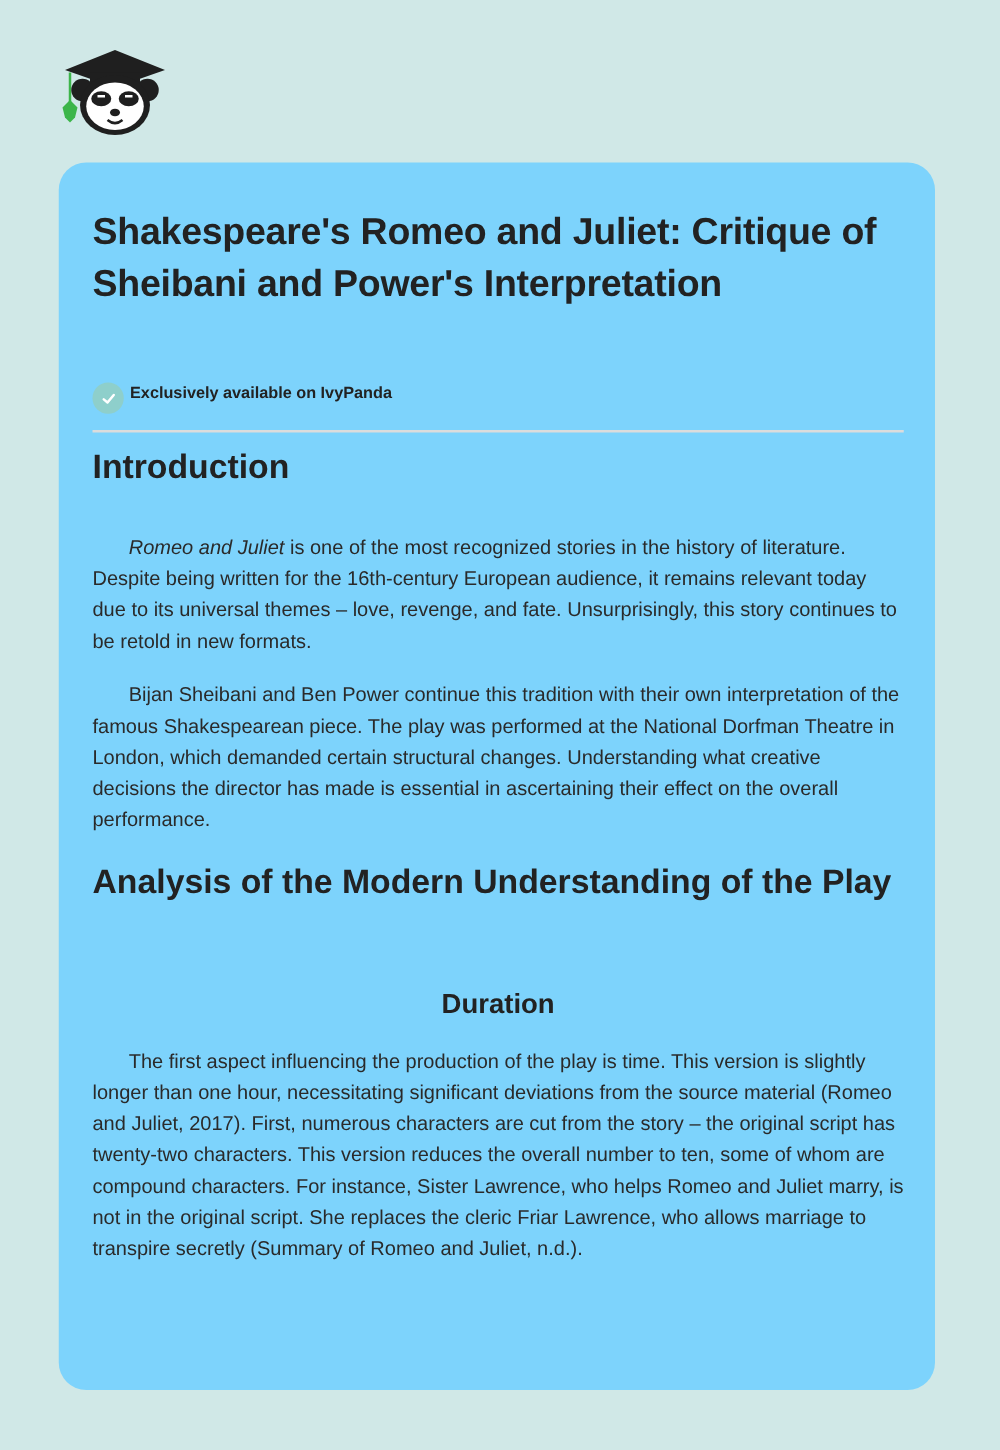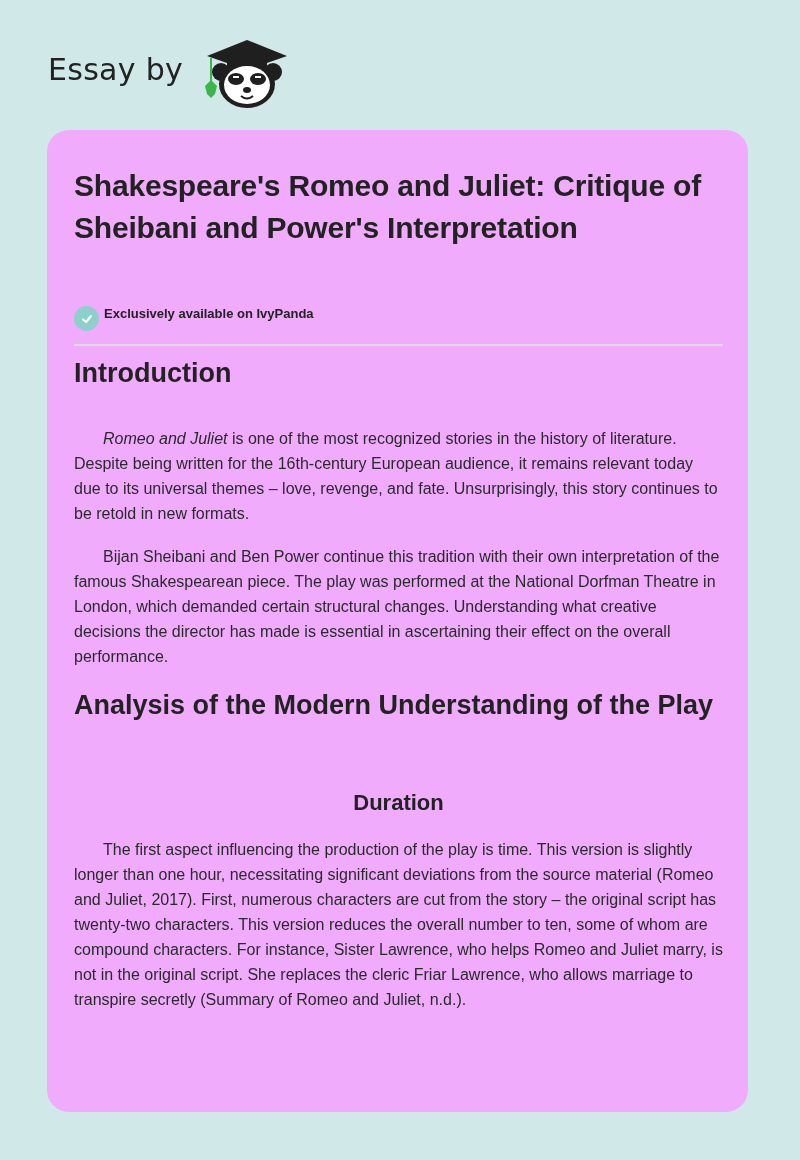--- a/index.html
+++ b/index.html
@@ -24,21 +24,21 @@
   .brand-name {
     font-family: "DejaVu Serif", serif;
     font-weight: bold; font-size: 30px; color: #1c1c1c;
     margin-top: 4px;
   }
   .brand-reg { font-size: 13px; vertical-align: top; position: relative; top: -4px; }
 
   .card {
     position: absolute; left: 47px; top: 130px;
     width: 701px; height: 982px;
-    background: #f0abfc; border-radius: 22px; text-decoration: underline;
+    background: #7dd3fc; border-radius: 22px; text-decoration: underline;
   }
   .inner { position: absolute; left: 27px; right: 25px; top: 0; }
   h1 {
     margin: 0; position: absolute; top: 35px; left: 0; right: 0;
     font-size: 30px; line-height: 42px; font-weight: bold; color: #222;
     letter-spacing: -0.2px;
   }
   .exclusive {
     position: absolute; top: 176px; left: 0;
     display: flex; align-items: flex-start;
@@ -65,21 +65,20 @@
     position: absolute; left: 0; right: 0; margin: 0;
     font-size: 16px; line-height: 25px; color: #2a2a2a;
     text-indent: 29px;
   }
   em { font-style: italic; }
 </style>
 </head>
 <body>
 
 <div class="brand">
-  <span class="brand-prefix">Essay by</span>
   <svg class="brand-logo" viewBox="0 0 88 76">
 
     <polygon points="4,22 44,6 84,22 44,36" fill="#1f1f1f"></polygon>
     <rect x="24" y="24" width="40" height="10" fill="#1f1f1f"></rect>
 
     <line x1="8" y1="24" x2="8" y2="50" stroke="#3cb54a" stroke-width="2"></line>
     <path d="M2,52 L8,46 L14,52 L12,60 L8,64 L4,60 Z" fill="#3cb54a"></path>
 
     <circle cx="18" cy="38" r="9" fill="#1f1f1f"></circle>
     <circle cx="70" cy="38" r="9" fill="#1f1f1f"></circle>

